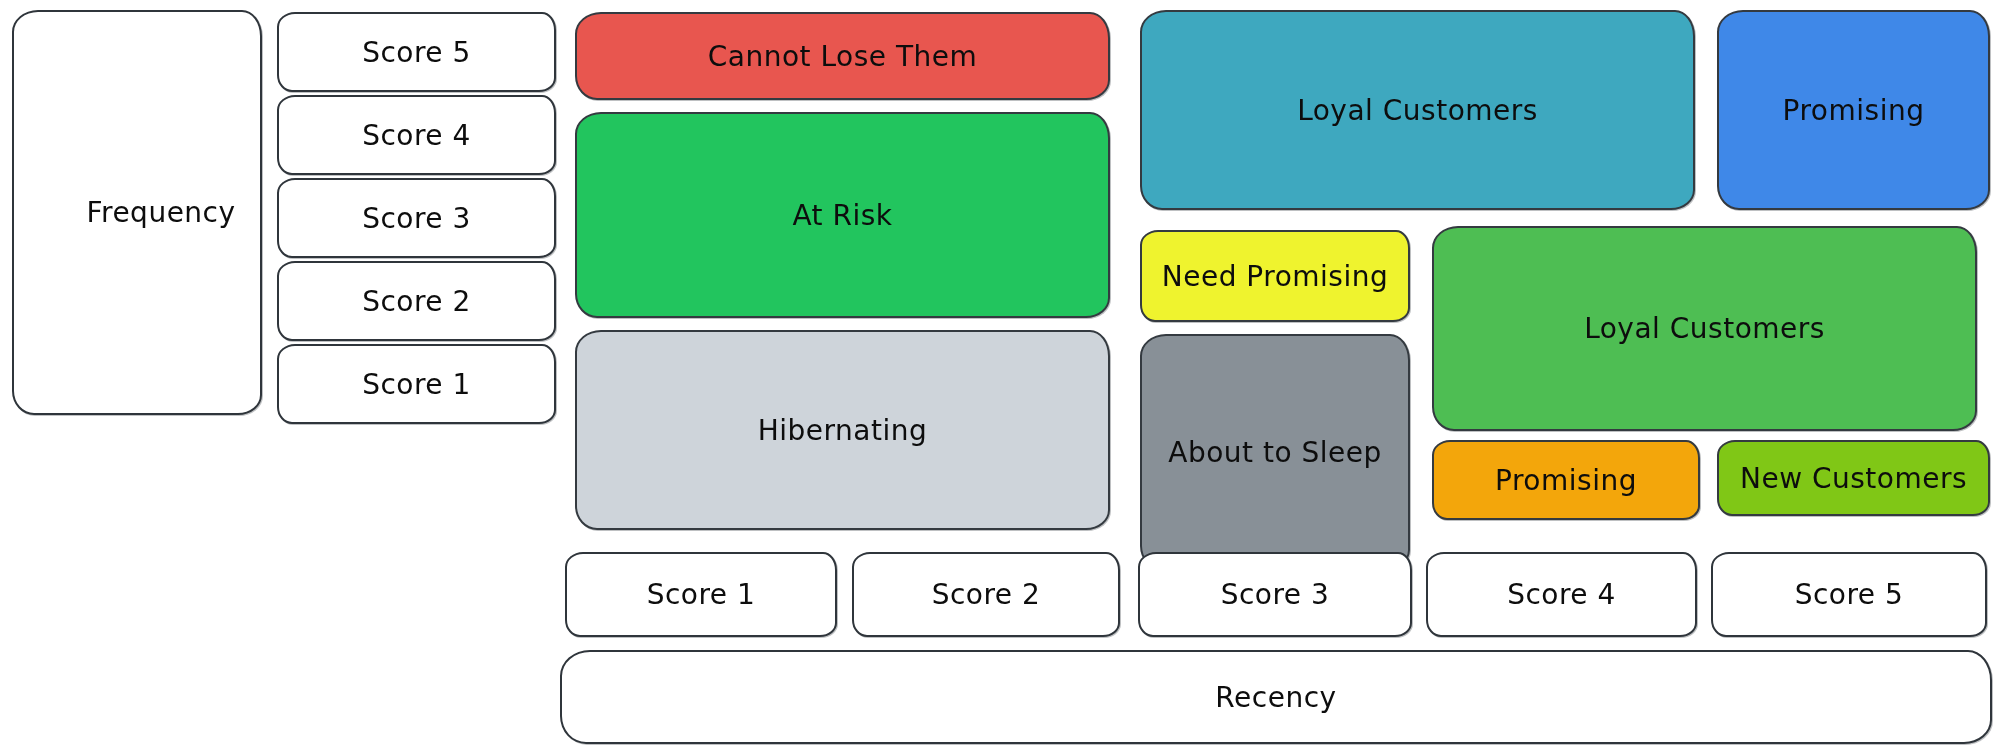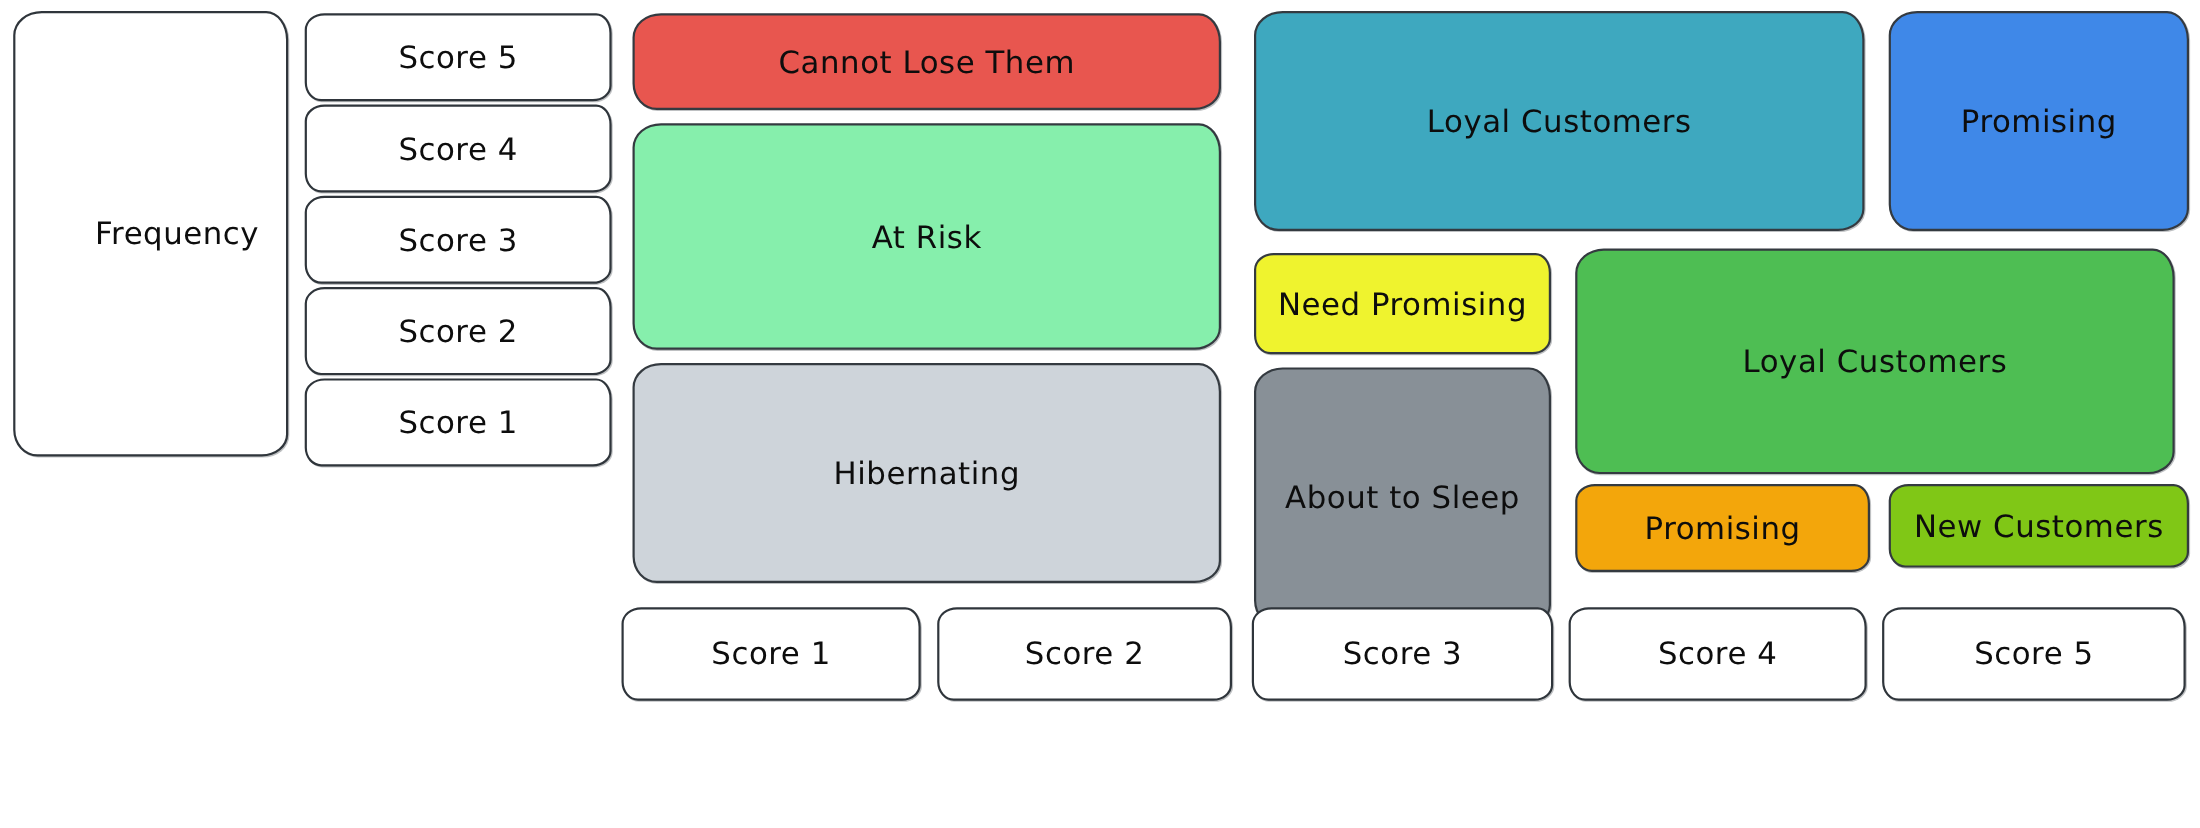--- a/index.html
+++ b/index.html
@@ -47,21 +47,21 @@
   <div class="box white" style="left:12px; top:10px; width:250px; height:405px;padding-left:48px;">Frequency</div>
 
   <div class="box white small-r" style="left:277px; top:12px; width:279px; height:80px;">Score 5</div>
   <div class="box white small-r" style="left:277px; top:95px; width:279px; height:80px;">Score 4</div>
   <div class="box white small-r" style="left:277px; top:178px; width:279px; height:80px;">Score 3</div>
   <div class="box white small-r" style="left:277px; top:261px; width:279px; height:80px;">Score 2</div>
   <div class="box white small-r" style="left:277px; top:344px; width:279px; height:80px;">Score 1</div>
 
   <div class="box" style="left: 575px; top: 12px; width: 535px; height: 88px; background: rgb(232, 86, 79);">Cannot Lose Them</div>
 
-  <div class="box" style="left: 575px; top: 112px; width: 535px; height: 206px; background: #86efac;">At Risk</div>
+  <div class="box" style="left: 575px; top: 112px; width: 535px; height: 206px; background: #22c55e;">At Risk</div>
 
   <div class="box" style="left: 575px; top: 330px; width: 535px; height: 200px; background: rgb(206, 212, 218);">Hibernating</div>
 
   <div class="box" style="left: 1140px; top: 10px; width: 555px; height: 200px; background: rgb(62, 168, 191);">Loyal Customers</div>
 
   <div class="box" style="left: 1717px; top: 10px; width: 273px; height: 200px; background: rgb(63, 136, 232);">Promising</div>
 
   <div class="box small-r" style="left: 1140px; top: 230px; width: 270px; height: 92px; background: rgb(239, 243, 46);">Need Promising</div>
 
   <div class="box" style="left: 1432px; top: 226px; width: 545px; height: 205px; background: rgb(78, 190, 83);">Loyal Customers</div>
@@ -71,14 +71,15 @@
   <div class="box small-r" style="left: 1432px; top: 440px; width: 268px; height: 80px; background: rgb(243, 166, 11);">Promising</div>
 
   <div class="box small-r" style="left: 1717px; top: 440px; width: 273px; height: 76px; background: rgb(128, 199, 22);">New Customers</div>
 
   <div class="box white small-r" style="left:565px; top:552px; width:272px; height:85px;">Score 1</div>
   <div class="box white small-r" style="left:852px; top:552px; width:268px; height:85px;">Score 2</div>
   <div class="box white small-r" style="left:1138px; top:552px; width:274px; height:85px;">Score 3</div>
   <div class="box white small-r" style="left:1426px; top:552px; width:271px; height:85px;">Score 4</div>
   <div class="box white small-r" style="left:1711px; top:552px; width:276px; height:85px;">Score 5</div>
 
+  <div class="box white" style="left:560px; top:650px; width:1432px; height:94px; border-radius:30px 24px 28px 26px / 26px 30px 24px 28px;">Recency</div>
 
 </div>
 
 </body></html>

